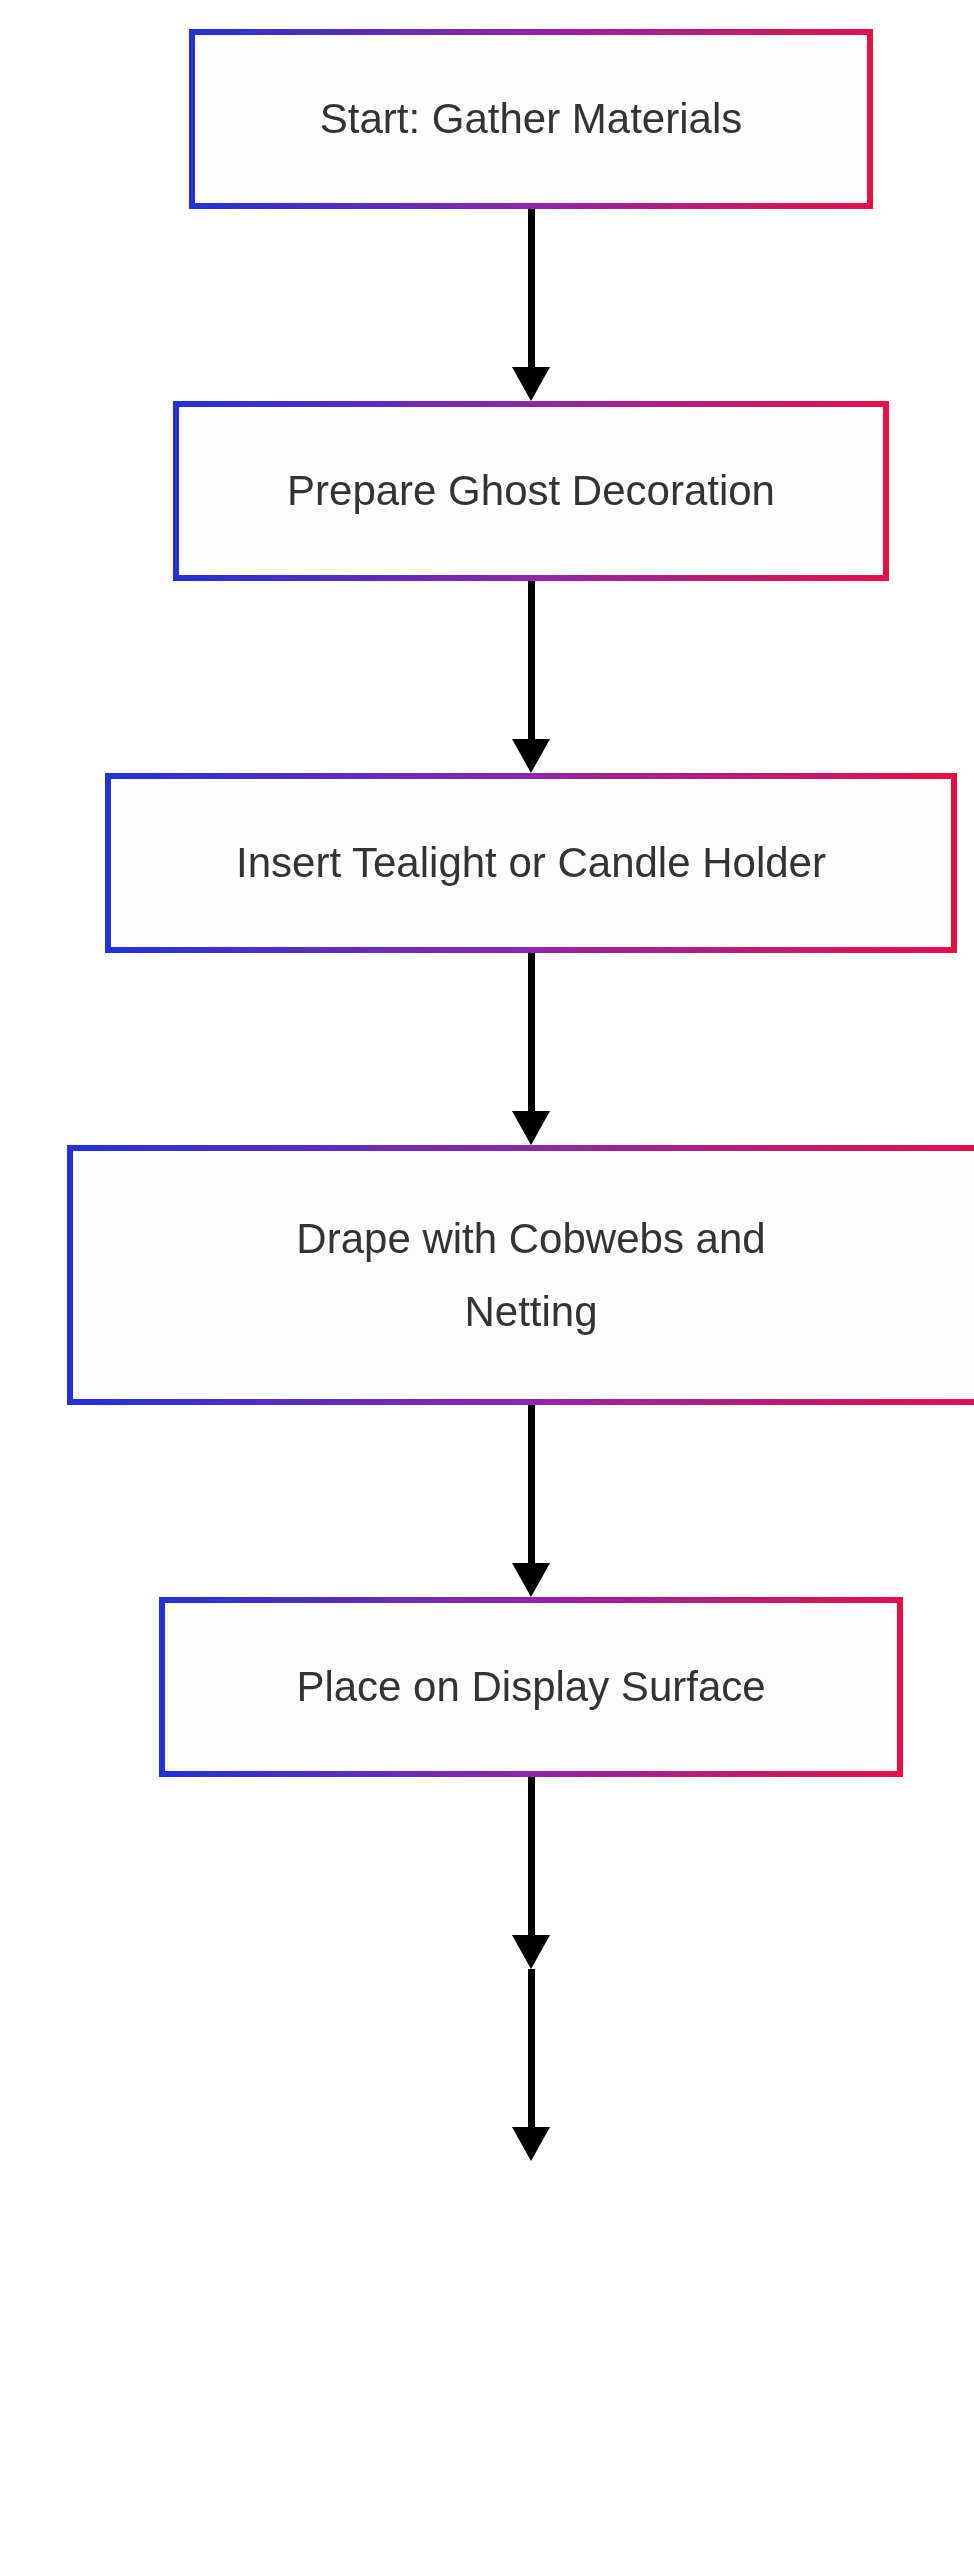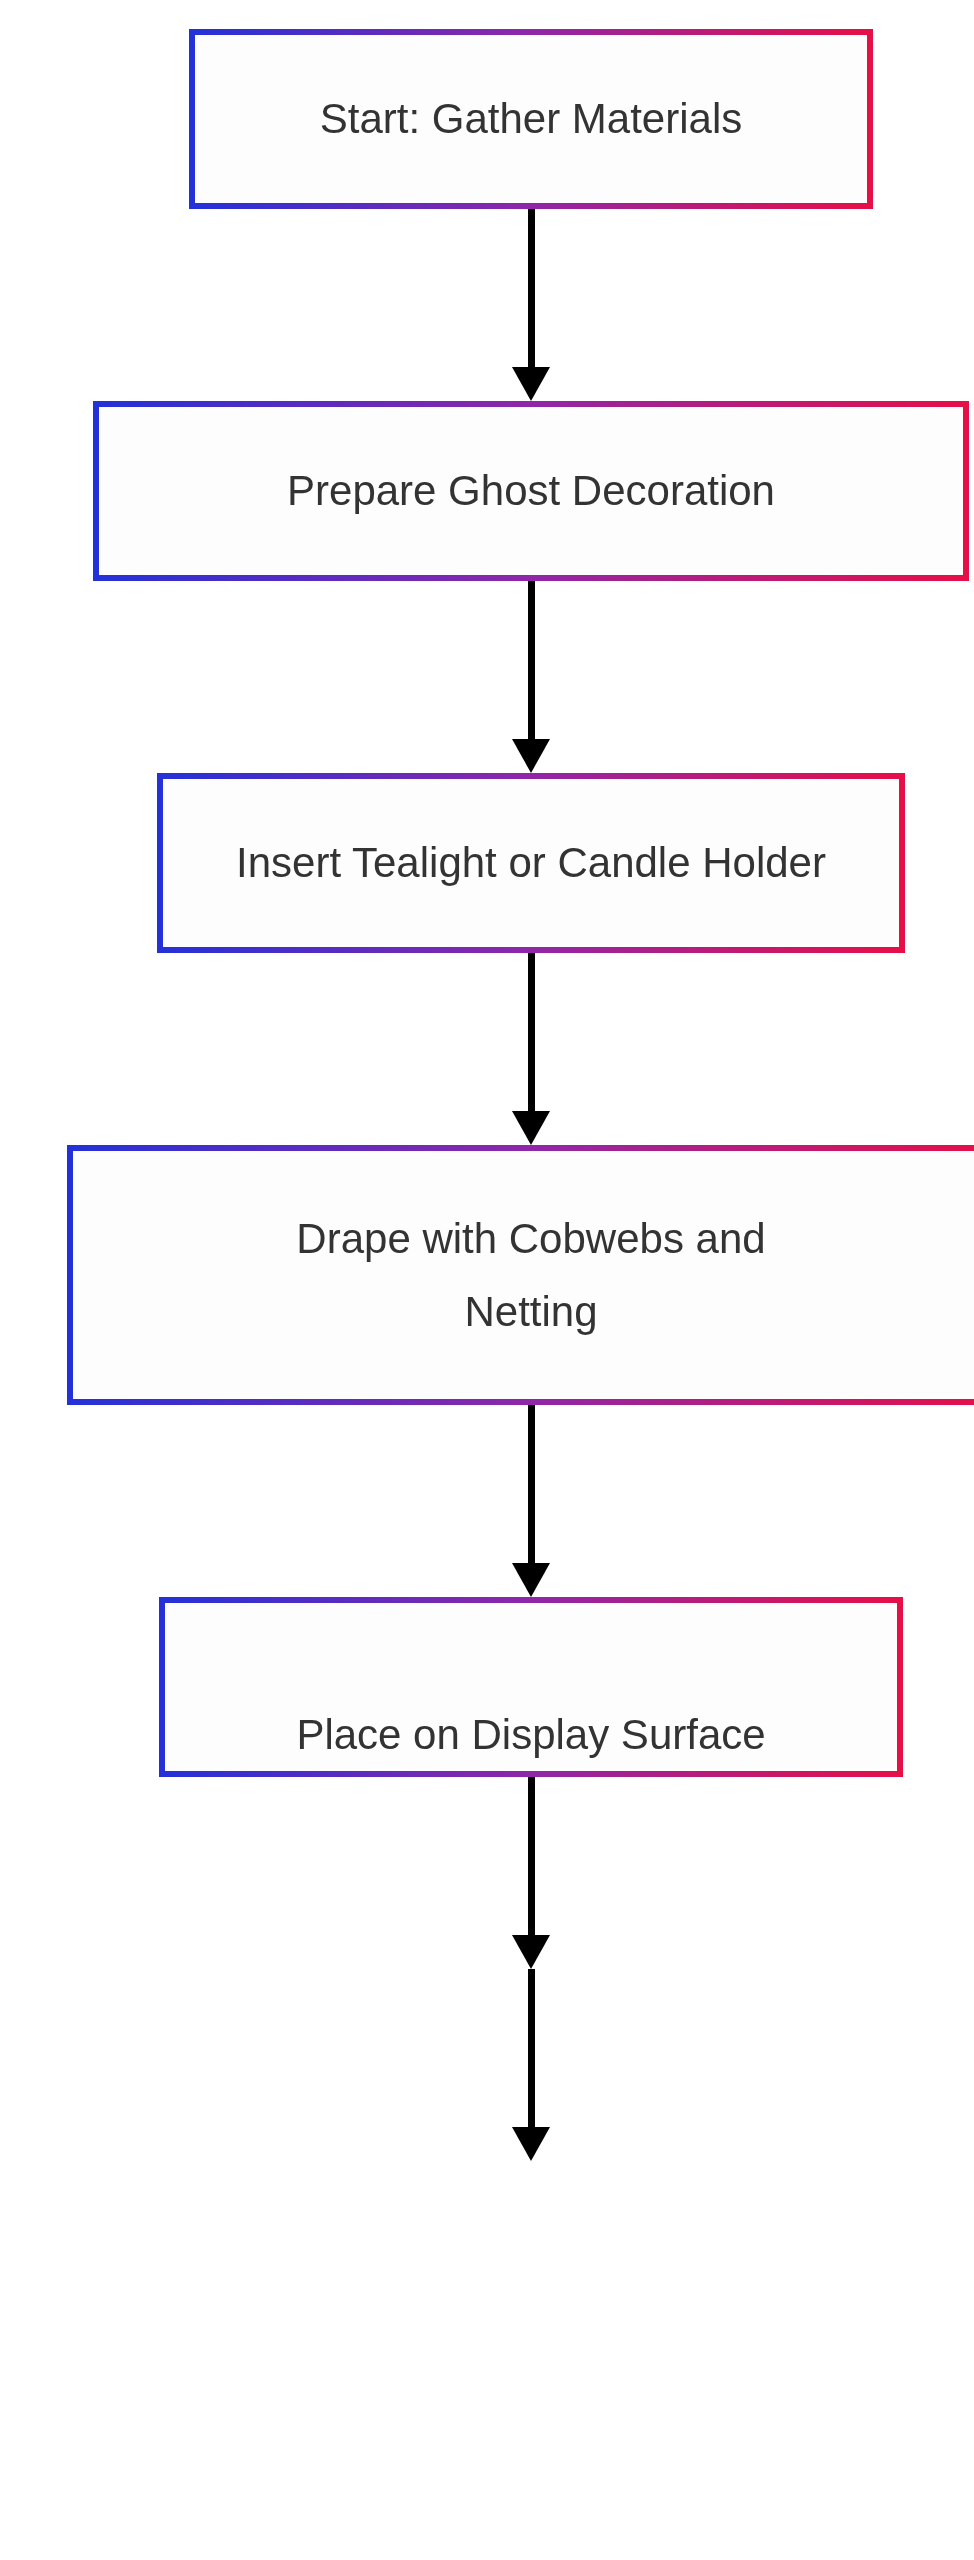--- a/index.html
+++ b/index.html
@@ -31,24 +31,24 @@
     flex: 0 0 auto;
   }
   .node .label {
     font-size: 42px;
     line-height: 1.75;
     color: #333333;
     text-align: center;
     white-space: pre-line;
   }
   .n1 { width: 684px; }
-  .n2 { width: 876px; }
-  .n3 { width: 748px; }
+  .n2 { width: 716px; }
+  .n3 { width: 852px; }
   .n4 { width: 928px; height: 260px; align-items: center; }
-  .n5 { width: 744px; align-items: flex-end; }
+  .n5 { width: 744px; }
   .n6 { width: 882px; }
   .n7 { width: 650px; }
   .arrow {
     height: 192px;
     display: flex;
     flex-direction: column;
     align-items: center;
     flex: 0 0 auto;
   }
   .arrow .shaft {

